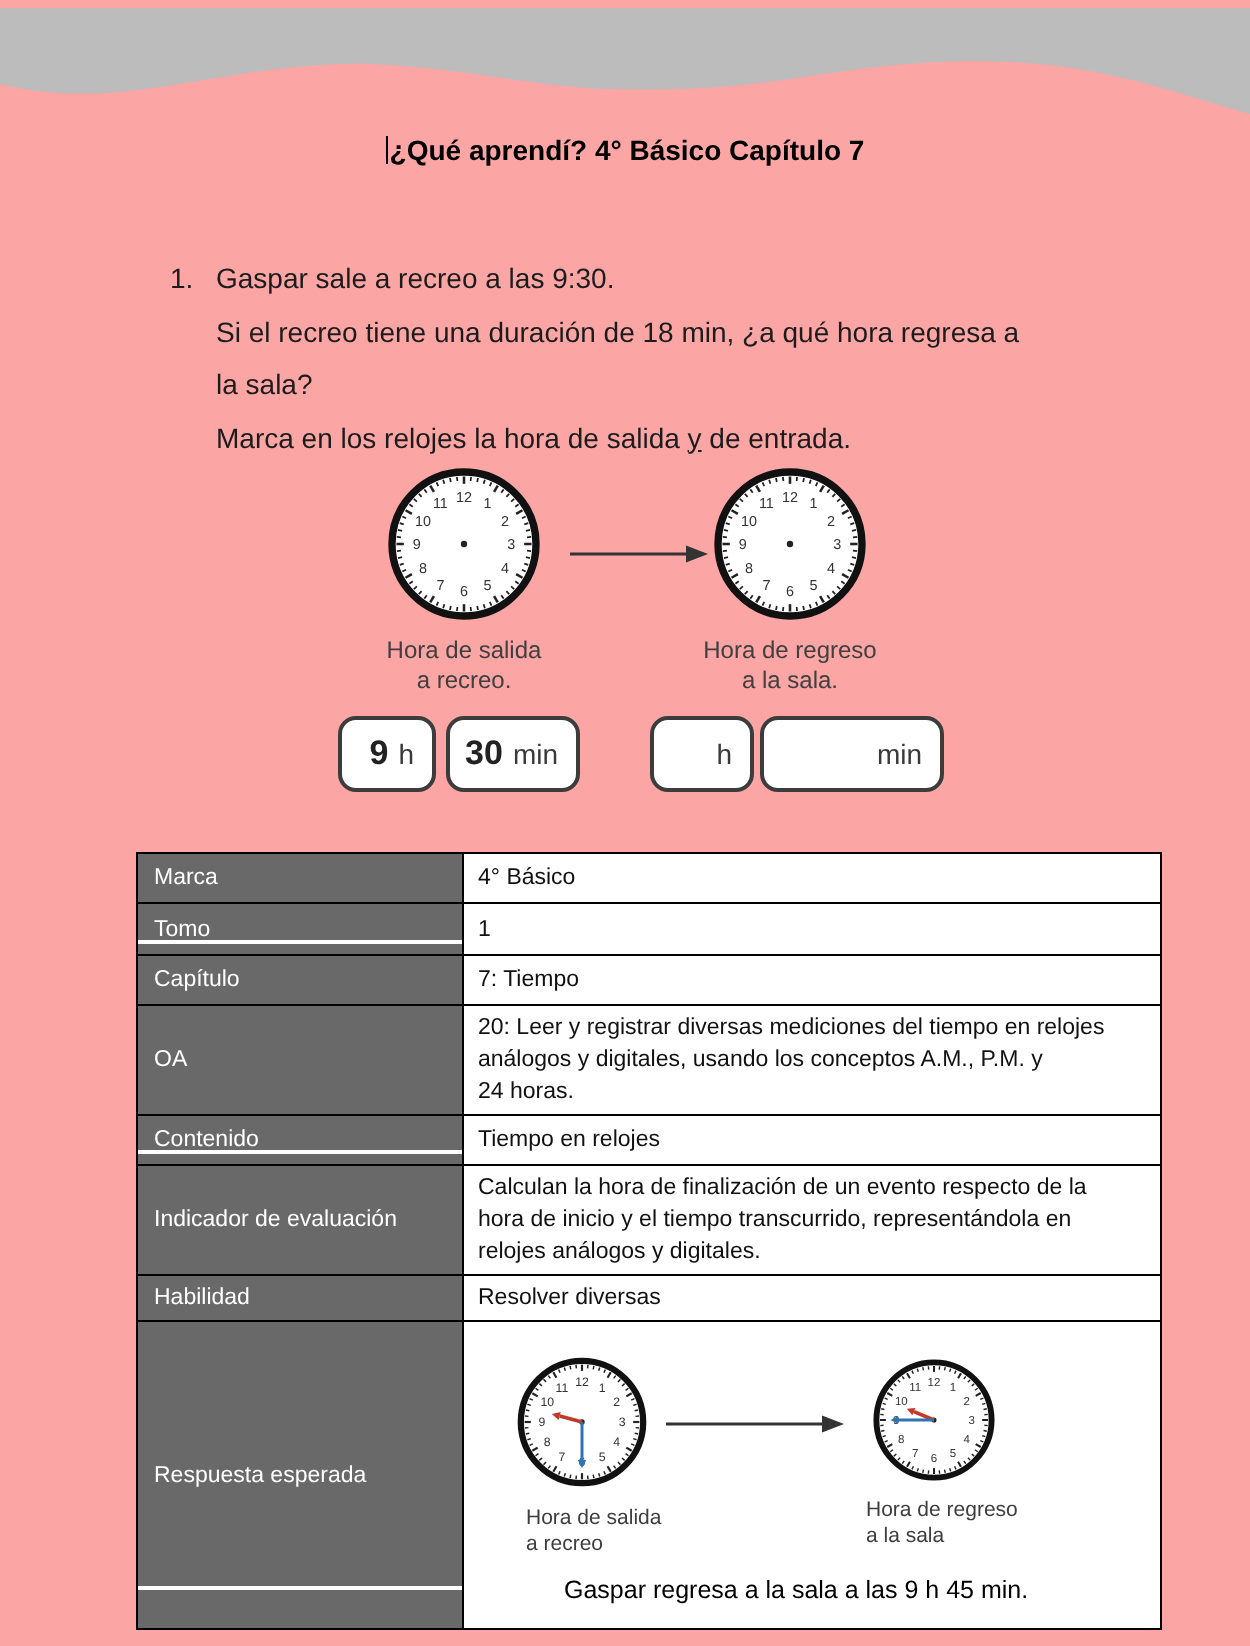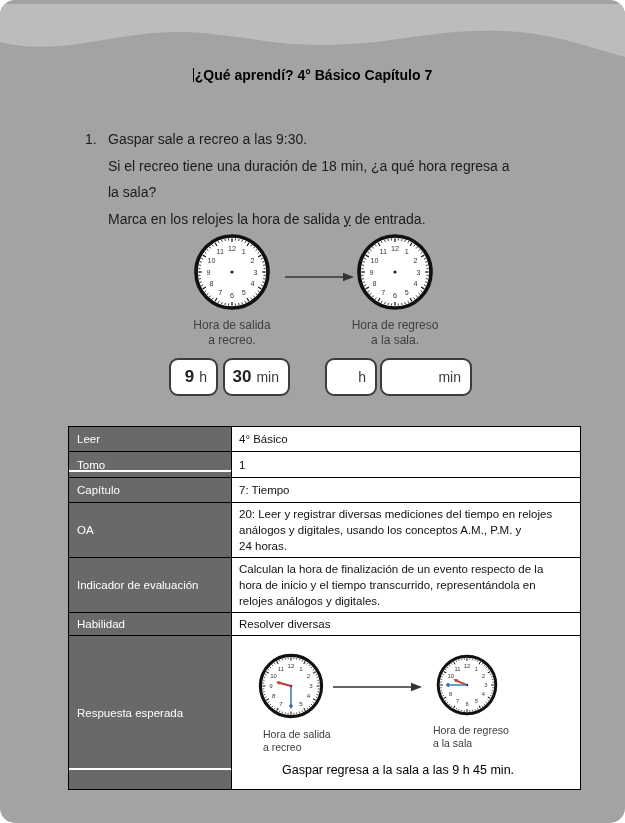--- a/index.html
+++ b/index.html
@@ -1,17 +1,17 @@
 <!DOCTYPE html>
 <html><head>
 <meta charset="utf-8">
 <style>
   html,body{margin:0;padding:0;background:#fff;}
-  .page{position:relative;width:625px;height:823px;background:#a3a3a3;overflow:hidden;
-        font-family:"Liberation Sans",sans-serif;color:#1a1a1a;border-radius:15px;}
+  .page{position:relative;width:625px;height:823px;background:#fca5a5;overflow:hidden;
+        font-family:"Liberation Sans",sans-serif;color:#1a1a1a;}
 
   
   .wave{position:absolute;top:0;left:0;width:625px;height:70px;}
 
   
   .title{position:absolute;top:67px;left:0;width:625px;text-align:center;
          font-size:14px;font-weight:bold;color:#000;}
   .caret{display:inline-block;width:1px;height:14px;background:#000;
          vertical-align:-2px;margin-right:1px;}
 
@@ -273,36 +273,40 @@
     <span class="unit">h</span>
   </div>
   <div class="abox b4">
     <span class="val"></span>
     <span class="unit">min</span>
   </div>
 
   <table class="meta">
     <tbody>
         <tr class="r0">
-      <td class="lbl">Leer</td>
+      <td class="lbl">Marca</td>
       <td class="val">4° Básico</td>
     </tr>
     <tr class="r1">
       <td class="lbl"><span>Tomo</span><i class="wline"></i></td>
       <td class="val">1</td>
     </tr>
     <tr class="r2">
       <td class="lbl">Capítulo</td>
       <td class="val">7: Tiempo</td>
     </tr>
     <tr class="r3">
       <td class="lbl">OA</td>
       <td class="val pre">20: Leer y registrar diversas mediciones del tiempo en relojes
 análogos y digitales, usando los conceptos A.M., P.M. y
 24 horas.</td>
+    </tr>
+    <tr class="r4">
+      <td class="lbl"><span>Contenido</span><i class="wline"></i></td>
+      <td class="val">Tiempo en relojes</td>
     </tr>
     <tr class="r5">
       <td class="lbl">Indicador de evaluación</td>
       <td class="val pre">Calculan la hora de finalización de un evento respecto de la
 hora de inicio y el tiempo transcurrido, representándola en
 relojes análogos y digitales.</td>
     </tr>
     <tr class="r6">
       <td class="lbl">Habilidad</td>
       <td class="val">Resolver diversas</td>

